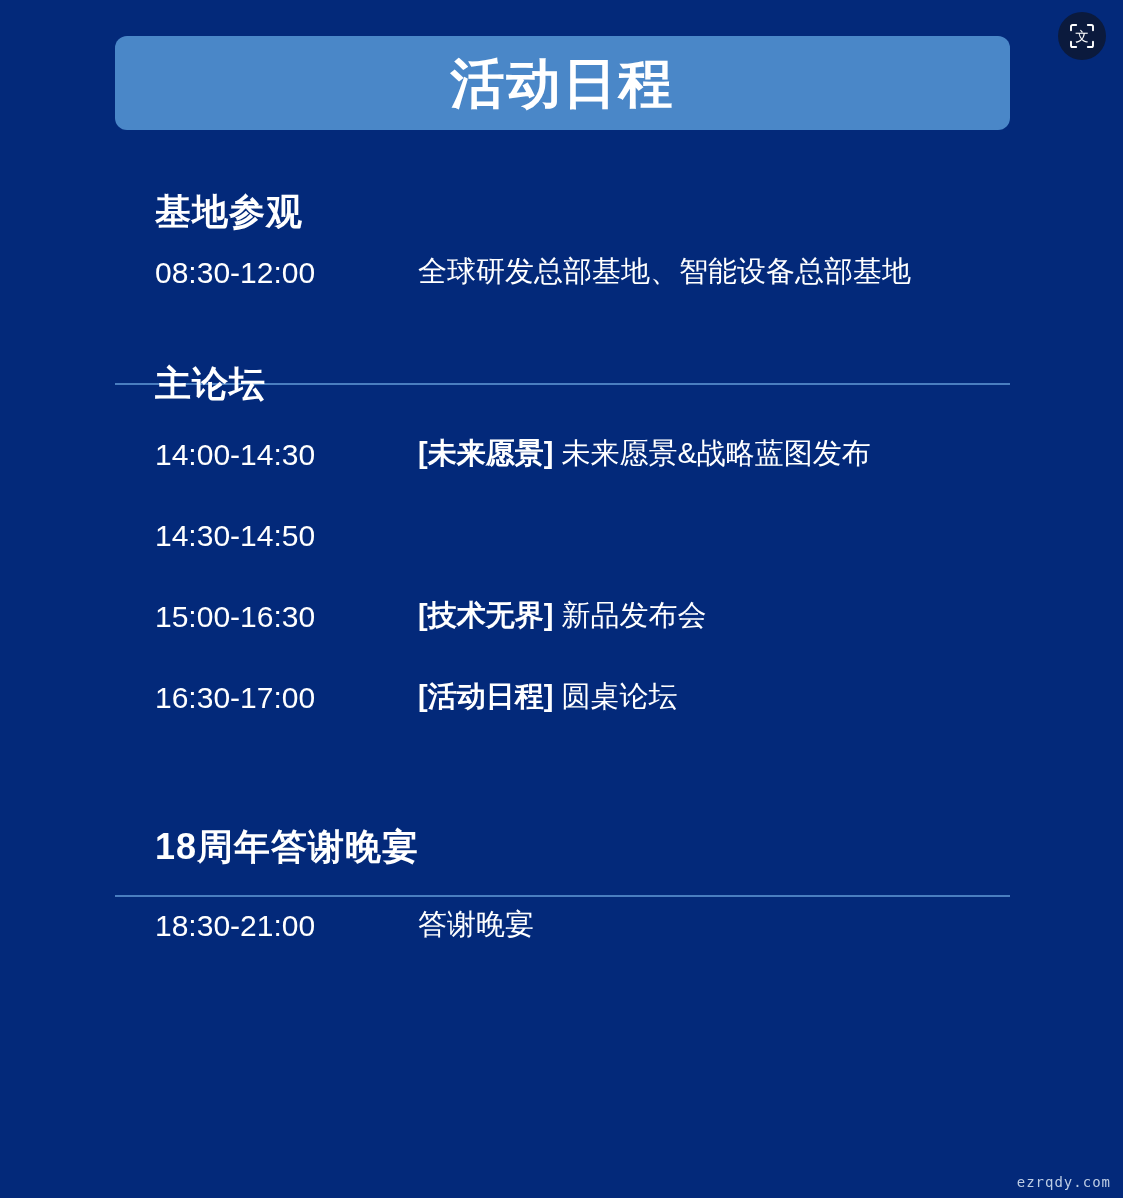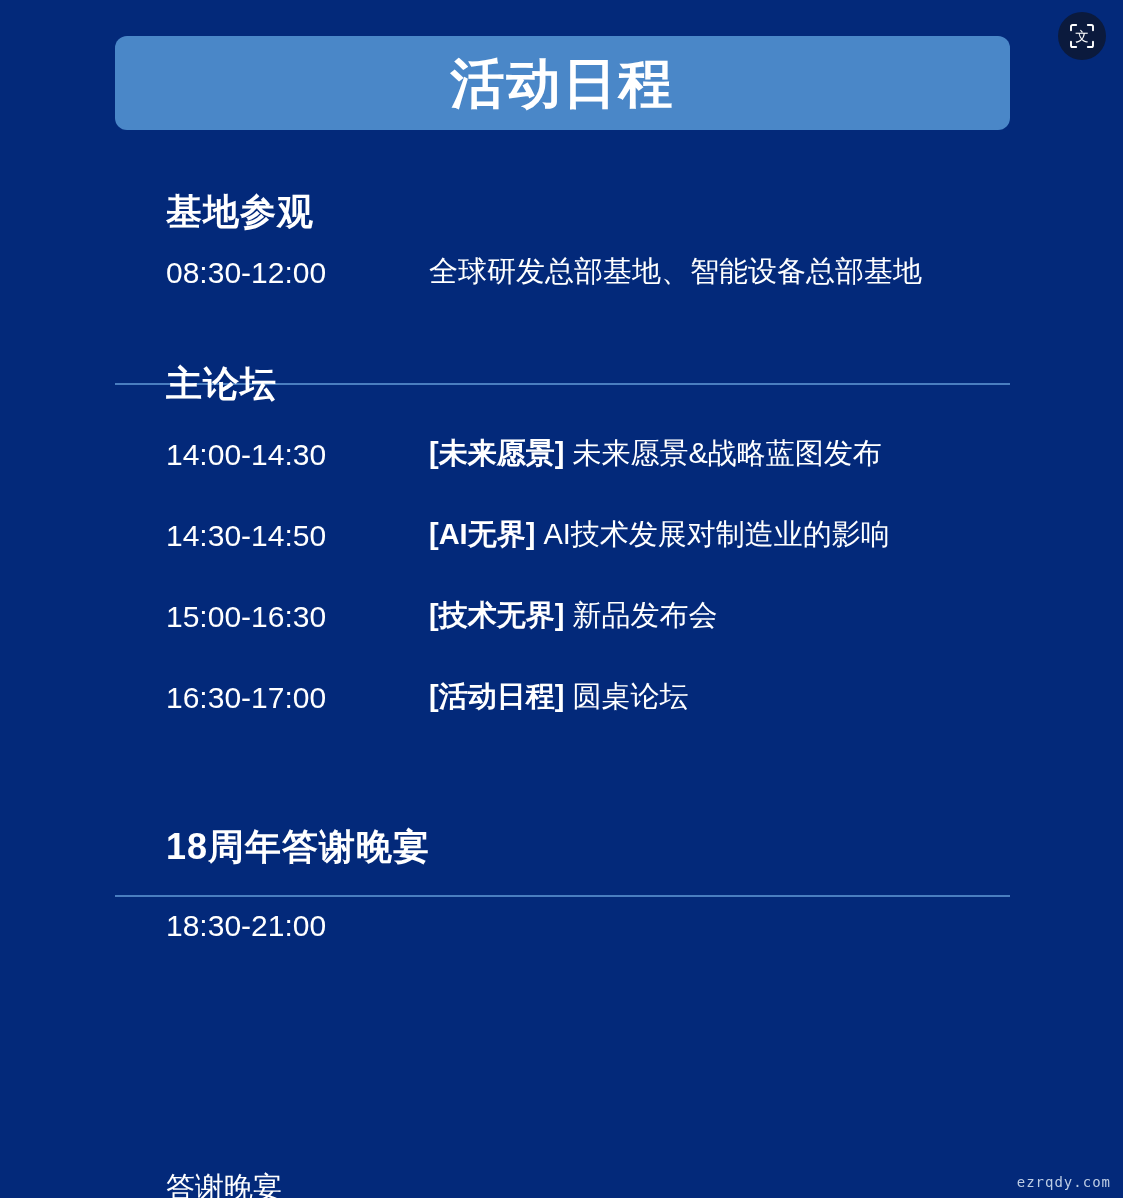--- a/index.html
+++ b/index.html
@@ -57,21 +57,21 @@
   }
 
   
   .content {
     position:absolute;
     left:0;
     top:130px;
     width:1123px;
   }
 
-  .section { position:relative;padding-left:11px; }
+  .section { position:relative; }
 
   .section-title {
     color:#ffffff;
     font-size:36px;
     font-weight:bold;
     letter-spacing:1px;
     line-height:1.1;
     padding-left:155px;
   }
 
@@ -113,21 +113,21 @@
   #sec-visit .section-title { padding-top:62px; }
   #sec-visit .rows { margin-top:24px; }
   #sec-visit .row { height:50px; }
 
   #sec-forum .section-title { padding-top:58px; }
   #sec-forum .rows { margin-top:35px; }
   #sec-forum .row { height:81px; }
 
   #sec-dinner .section-title { padding-top:65px; }
   #sec-dinner .rows { margin-top:42px; }
-  #sec-dinner .row { height:50px;flex-direction:column; }
+  #sec-dinner .row { height:50px; }
 
   
   .watermark {
     position:absolute;
     right:12px;
     bottom:8px;
     color:#c8d6ea;
     font-family:"DejaVu Sans Mono", "Liberation Mono", monospace;
     font-size:14px;
     letter-spacing:1px;
@@ -175,23 +175,20 @@
       <div class="section-title">主论坛</div>
       <div class="rows">
         <div class="row">
           <div class="row-time">14:00-14:30</div>
           <div class="row-desc">
             <span class="row-tag">[未来愿景]</span>&nbsp;<span>未来愿景&amp;战略蓝图发布</span>
           </div>
         </div>
         <div class="row">
           <div class="row-time">14:30-14:50</div>
-          <div class="row-desc">
-            <span class="row-tag">[AI无界]</span>&nbsp;<span>AI技术发展对制造业的影响</span>
-          </div>
         </div>
         <div class="row">
           <div class="row-time">15:00-16:30</div>
           <div class="row-desc">
             <span class="row-tag">[技术无界]</span>&nbsp;<span>新品发布会</span>
           </div>
         </div>
         <div class="row">
           <div class="row-time">16:30-17:00</div>
           <div class="row-desc">

